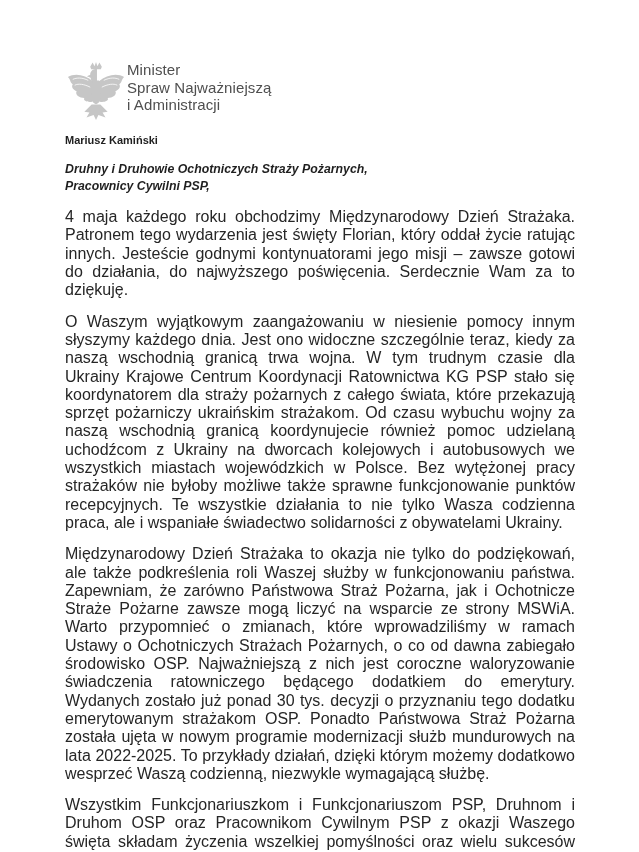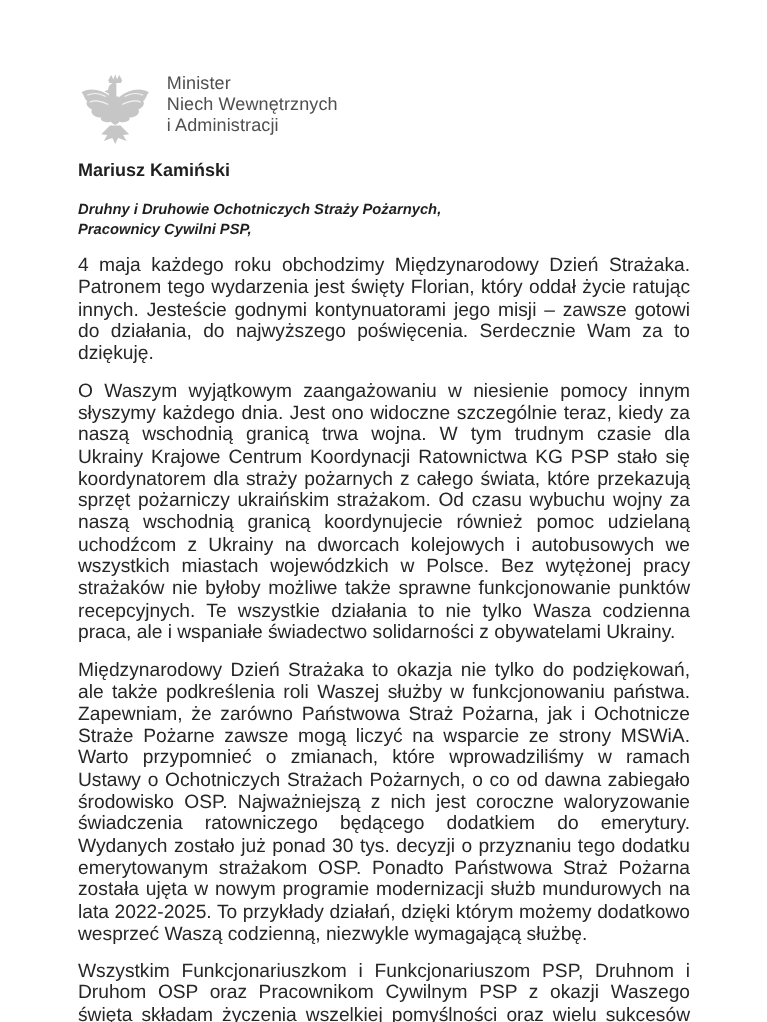--- a/index.html
+++ b/index.html
@@ -9,30 +9,30 @@
     color: #262626;
     -webkit-font-smoothing: antialiased;
   }
   .page {
     box-sizing: border-box;
     width: 639px; height: 852px;
     padding: 60px 64px 0 65px;
     background: #ffffff;
   }
   
-  .header { display: flex; align-items: flex-start; gap: 12px; }
+  .header { display: flex; align-items: flex-start; }
   .crest { width: 62px; height: 64px; flex: 0 0 auto; }
   .ministry {
     padding-top: 1px;
     font-size: 15px; line-height: 17.5px;
     color: #4f4f4f; font-weight: 400; letter-spacing: 0.1px;
   }
   .author {
     margin-top: 10px;
-    font-size: 15px; font-weight: 700; color: #1f1f1f;
+    font-size: 11px; font-weight: 700; color: #1f1f1f;
   }
   .salutation {
     margin-top: 15px; margin-bottom: 14px;
     font-size: 12.3px; line-height: 16.6px;
     font-weight: 700; font-style: italic; color: #1f1f1f;
   }
   .bodytext p {
     margin: 0 0 13px 0;
     font-size: 16px; line-height: 18.3px;
     text-align: justify; color: #262626;
@@ -72,21 +72,21 @@
 
       <g stroke="#ffffff" stroke-width="1" fill="none" opacity="0.8">
         <path d="M8,20 C12,18 18,18 24,21"></path>
         <path d="M10,26 C14,24 20,25 26,28"></path>
         <path d="M56,20 C52,18 46,18 40,21"></path>
         <path d="M54,26 C50,24 44,25 38,28"></path>
       </g>
     </svg>
     <div class="ministry">
       <div>Minister</div>
-      <div>Niech Wewnętrznych</div>
+      <div>Spraw Najważniejszą</div>
       <div>i Administracji</div>
     </div>
   </div>
 
   <div class="author">Mariusz Kamiński</div>
 
   <div class="salutation">
     <div>Druhny i Druhowie Ochotniczych Straży Pożarnych,</div>
     <div>Pracownicy Cywilni PSP,</div>
   </div>

